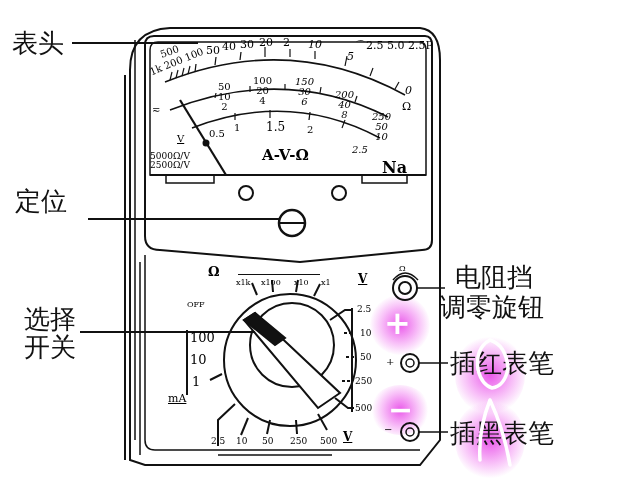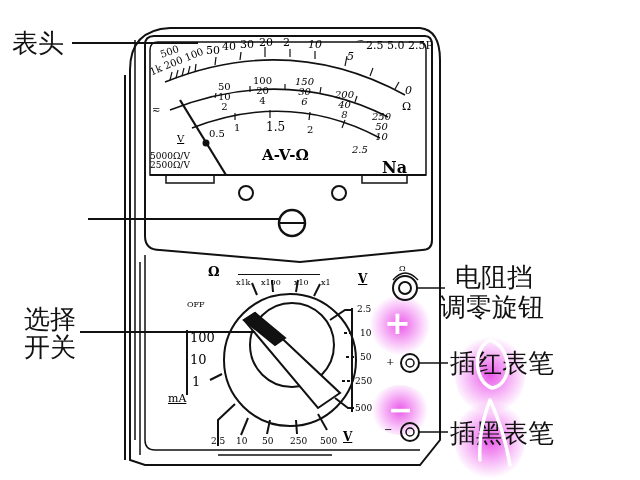--- a/index.html
+++ b/index.html
@@ -109,20 +109,21 @@
       <line x1="320" y1="93" x2="321" y2="87"></line>
         <line x1="355" y1="102" x2="357" y2="96"></line>
       <line x1="235" y1="113" x2="235" y2="120"></line>
         <line x1="270" y1="110" x2="270" y2="118"></line>
         <line x1="310" y1="112" x2="309" y2="120"></line>
       <line x1="345" y1="120" x2="342" y2="128"></line>
     </g>
   </svg>
 
   <div class="label-cn" style="left:12px;top:28px;">表头</div>
+  <div class="label-cn" style="left:15px;top:186px;">定位</div>
   <div class="label-cn" style="left:24px;top:304px;">选择</div>
   <div class="label-cn" style="left:24px;top:332px;">开关</div>
   <div class="label-cn" style="left:455px;top:262px;">电阻挡</div>
   <div class="label-cn" style="left:440px;top:292px;">调零旋钮</div>
   <div class="label-cn" style="left:450px;top:348px;">插红表笔</div>
   <div class="label-cn" style="left:450px;top:418px;">插黑表笔</div>
 
   <div style="position:absolute;left:148px;top:56px;font-size:10px;transform:rotate(-22deg);"><span>1k</span> <span>200</span> <span>100</span></div>
   <div style="position:absolute;left:160px;top:46px;font-size:10px;transform:rotate(-20deg);">500</div>
   <div style="position:absolute;left:206px;top:44px;font-size:11px;">50</div>

